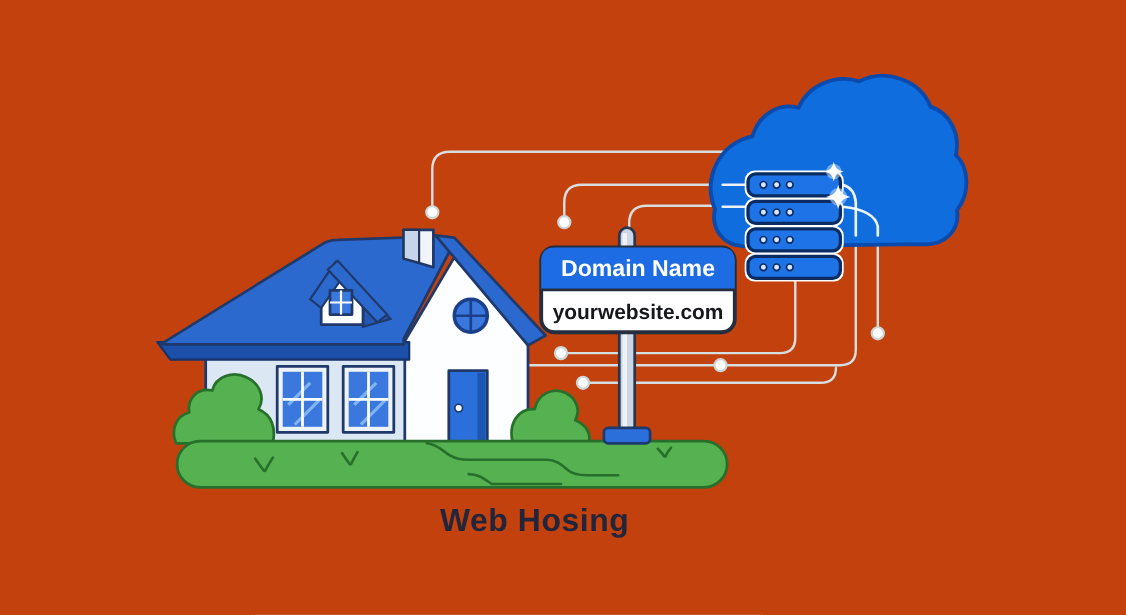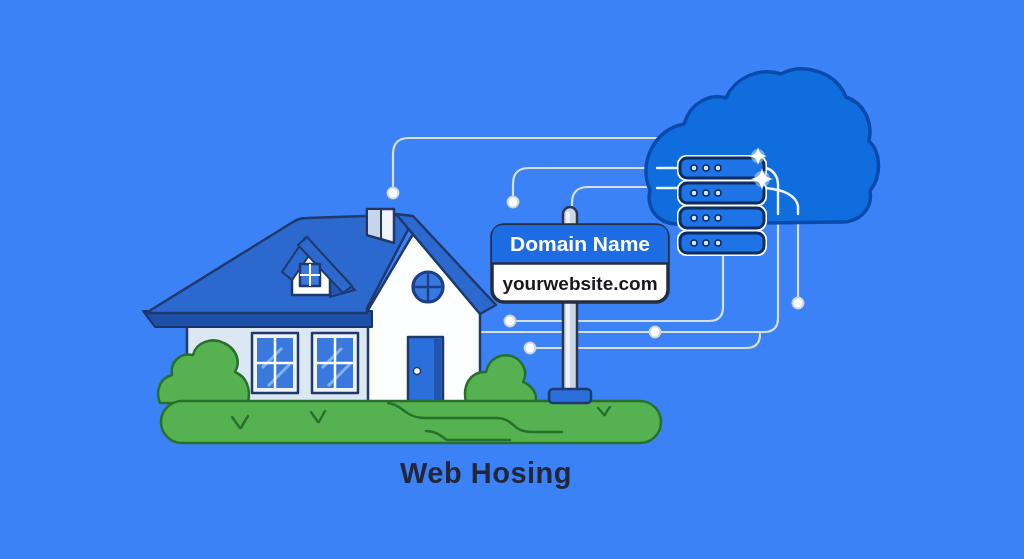--- a/index.html
+++ b/index.html
@@ -1,17 +1,17 @@
 <!DOCTYPE html>
 <html><head>
 <meta charset="utf-8">
 <style>
   html,body{margin:0;padding:0;background:#ffffff;}
   body{width:1024px;height:559px;overflow:hidden;font-family:"Liberation Sans",sans-serif;}
-  .stage{position:relative;width:1024px;height:559px;background:#3b82f6;}
+  .stage{position:relative;width:1024px;height:559px;background:#c2410c;}
   svg{display:block;}
   .trace{fill:none;stroke:#d7dee0;stroke-width:2.2;stroke-linecap:round;}
   .trace-node{fill:#ffffff;stroke:#ccd5d8;stroke-width:2;}
   .white-trace{fill:none;stroke:#ffffff;stroke-width:2.4;stroke-linecap:round;opacity:.92;}
   .outline-navy{stroke:#20396b;stroke-width:2.5;stroke-linejoin:round;}
   .outline-dark{stroke:#16336b;stroke-width:2;stroke-linejoin:round;}
   .green-outline{stroke:#27702c;stroke-width:2.5;stroke-linejoin:round;}
   .green-line{fill:none;stroke:#27702c;stroke-width:2.4;stroke-linecap:round;}
   .sign-text-header{font-weight:bold;font-size:21px;}
   .sign-text-domain{font-weight:bold;font-size:19px;}

